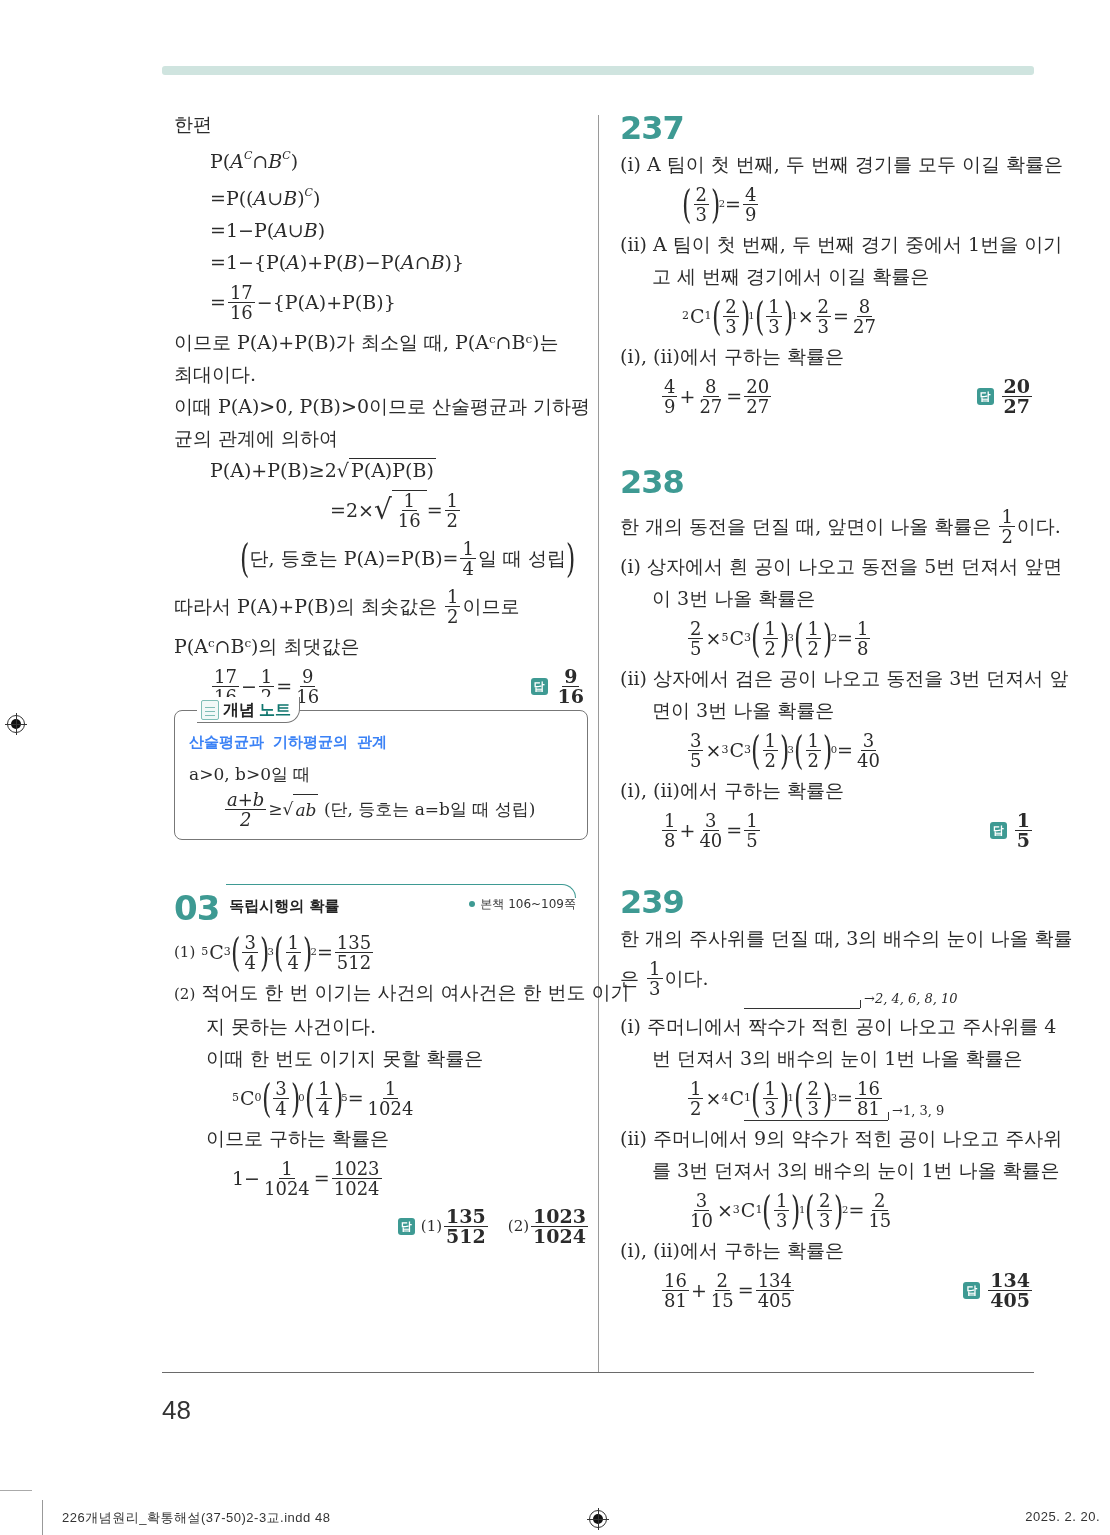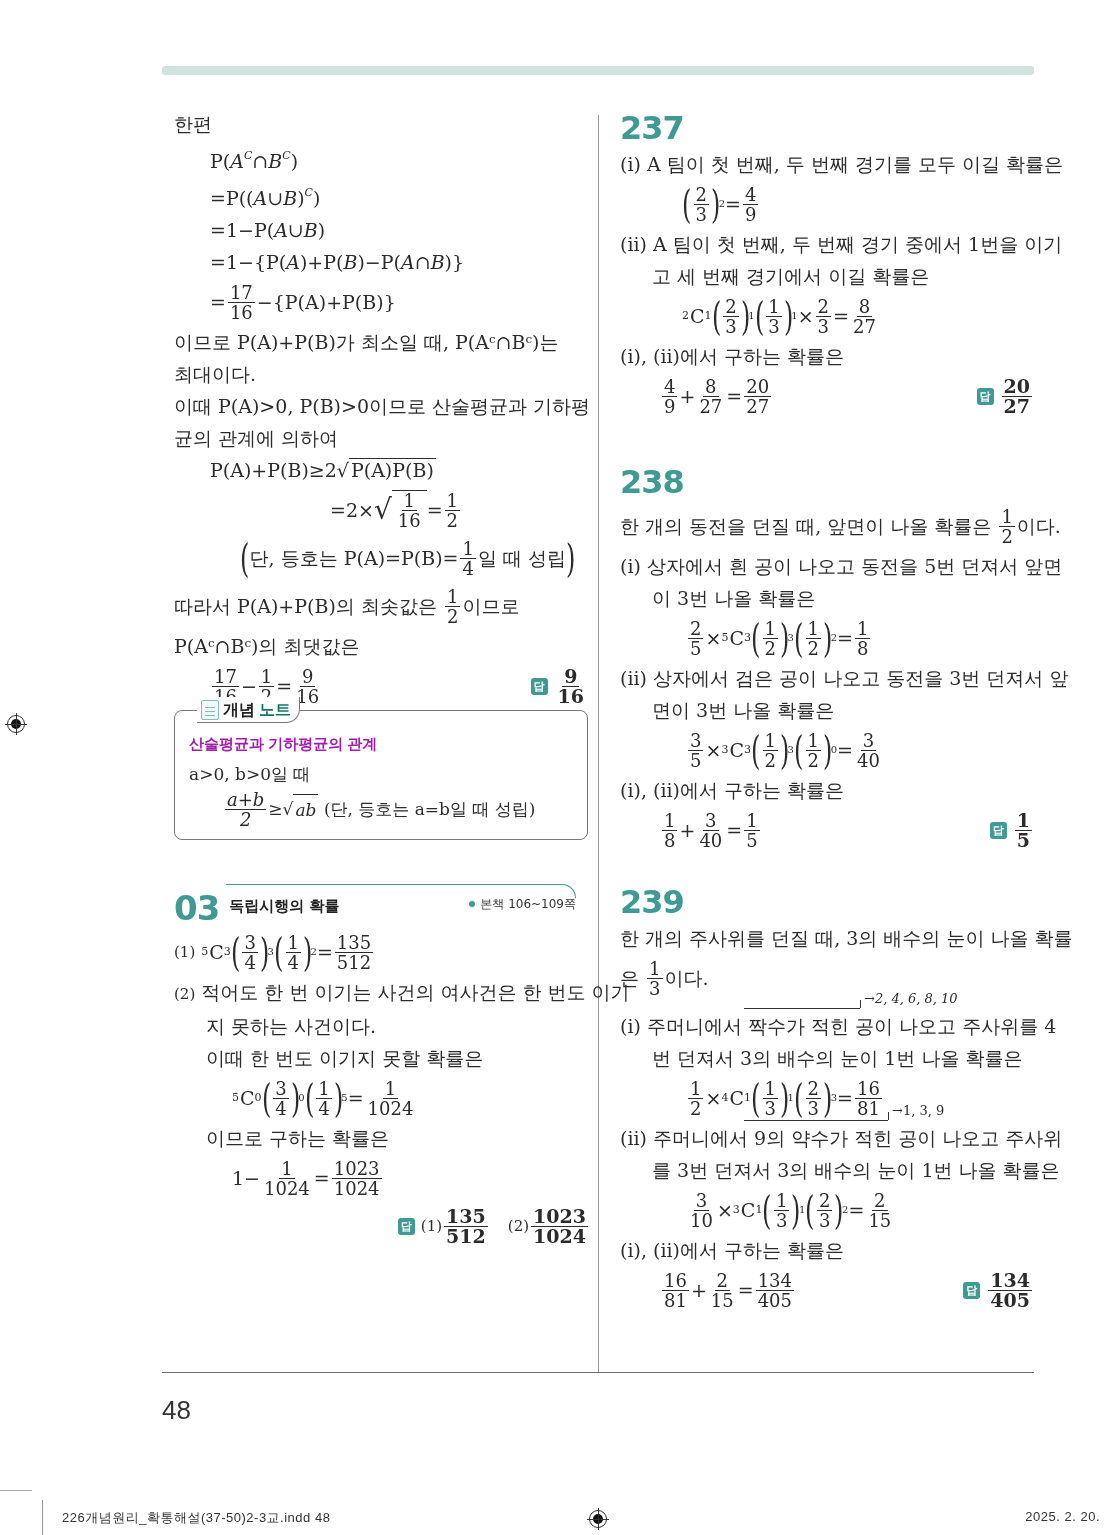--- a/index.html
+++ b/index.html
@@ -44,21 +44,21 @@
   .ans { position: absolute; right: 2px; display: flex; align-items: center; gap: 6px; }
   .ans-badge { display: inline-block; width: 17px; height: 17px; border-radius: 3px; background: #3e9a93; color: #fff; font-family: "DejaVu Sans", sans-serif; font-size: 11px; line-height: 17px; text-align: center; font-weight: bold; }
   .ans-label { font-size: 15px; }
 
   .note-box { position: relative; margin-top: 0; border: 1px solid #777; border-radius: 8px; padding: 18px 14px 10px 14px; width: 414px; }
   .note-tab { position: absolute; left: 22px; top: -14px; background: #fff; padding: 0 8px 0 4px; display: flex; align-items: center; gap: 4px; border: 1px solid #777; border-top: none; border-left: none; border-radius: 0 0 14px 0; height: 26px; }
   .note-tab .ico { width: 18px; height: 20px; border: 1.5px solid #7fbdb6; border-radius: 2px; position: relative; background: #f1f8f7; }
   .note-tab .ico::before { content: ""; position: absolute; left: 3px; top: 6px; width: 10px; height: 1.5px; background: #7fbdb6; box-shadow: 0 4px 0 #7fbdb6, 0 8px 0 #7fbdb6; }
   .note-tab .t1 { font-family: "DejaVu Sans", sans-serif; font-weight: bold; font-size: 16px; color: #222; }
   .note-tab .t2 { font-family: "DejaVu Sans", sans-serif; font-weight: bold; font-size: 16px; color: #0f766e; }
-  .note-title { font-family: Liberation Sans, sans-serif; font-weight: bold; font-size: 15px; line-height: 30px; color: #a21caf; }
+  .note-title { font-family: Liberation Mono, monospace; font-weight: bold; font-size: 15px; line-height: 30px; color: #3b82f6; }
   .note-body { font-size: 17px; line-height: 30px; }
 
   .section-head { position: relative; margin-top: 40px; height: 48px; display: flex; align-items: flex-end; }
   .section-head .no { font-family: "DejaVu Sans", sans-serif; font-weight: bold; font-size: 34px; color: #3e9a93; line-height: 40px; letter-spacing: -1px; }
   .section-head .title { font-family: "DejaVu Sans", sans-serif; font-weight: bold; font-size: 15px; margin-left: 10px; margin-bottom: 6px; color: #222; }
   .section-head .line-top { position: absolute; left: 52px; top: 4px; width: 350px; height: 14px; border-top: 1px solid #3e9a93; border-right: 1px solid #3e9a93; border-radius: 0 14px 0 0; }
   .section-head .ref { position: absolute; right: 14px; bottom: 8px; font-family: "DejaVu Sans", sans-serif; font-size: 12px; color: #333; display: flex; align-items: center; gap: 5px; }
   .section-head .dot { width: 6px; height: 6px; border-radius: 50%; background: #3e9a93; display: inline-block; }
 
   .ann { position: absolute; font-size: 13px; line-height: 14px; }

